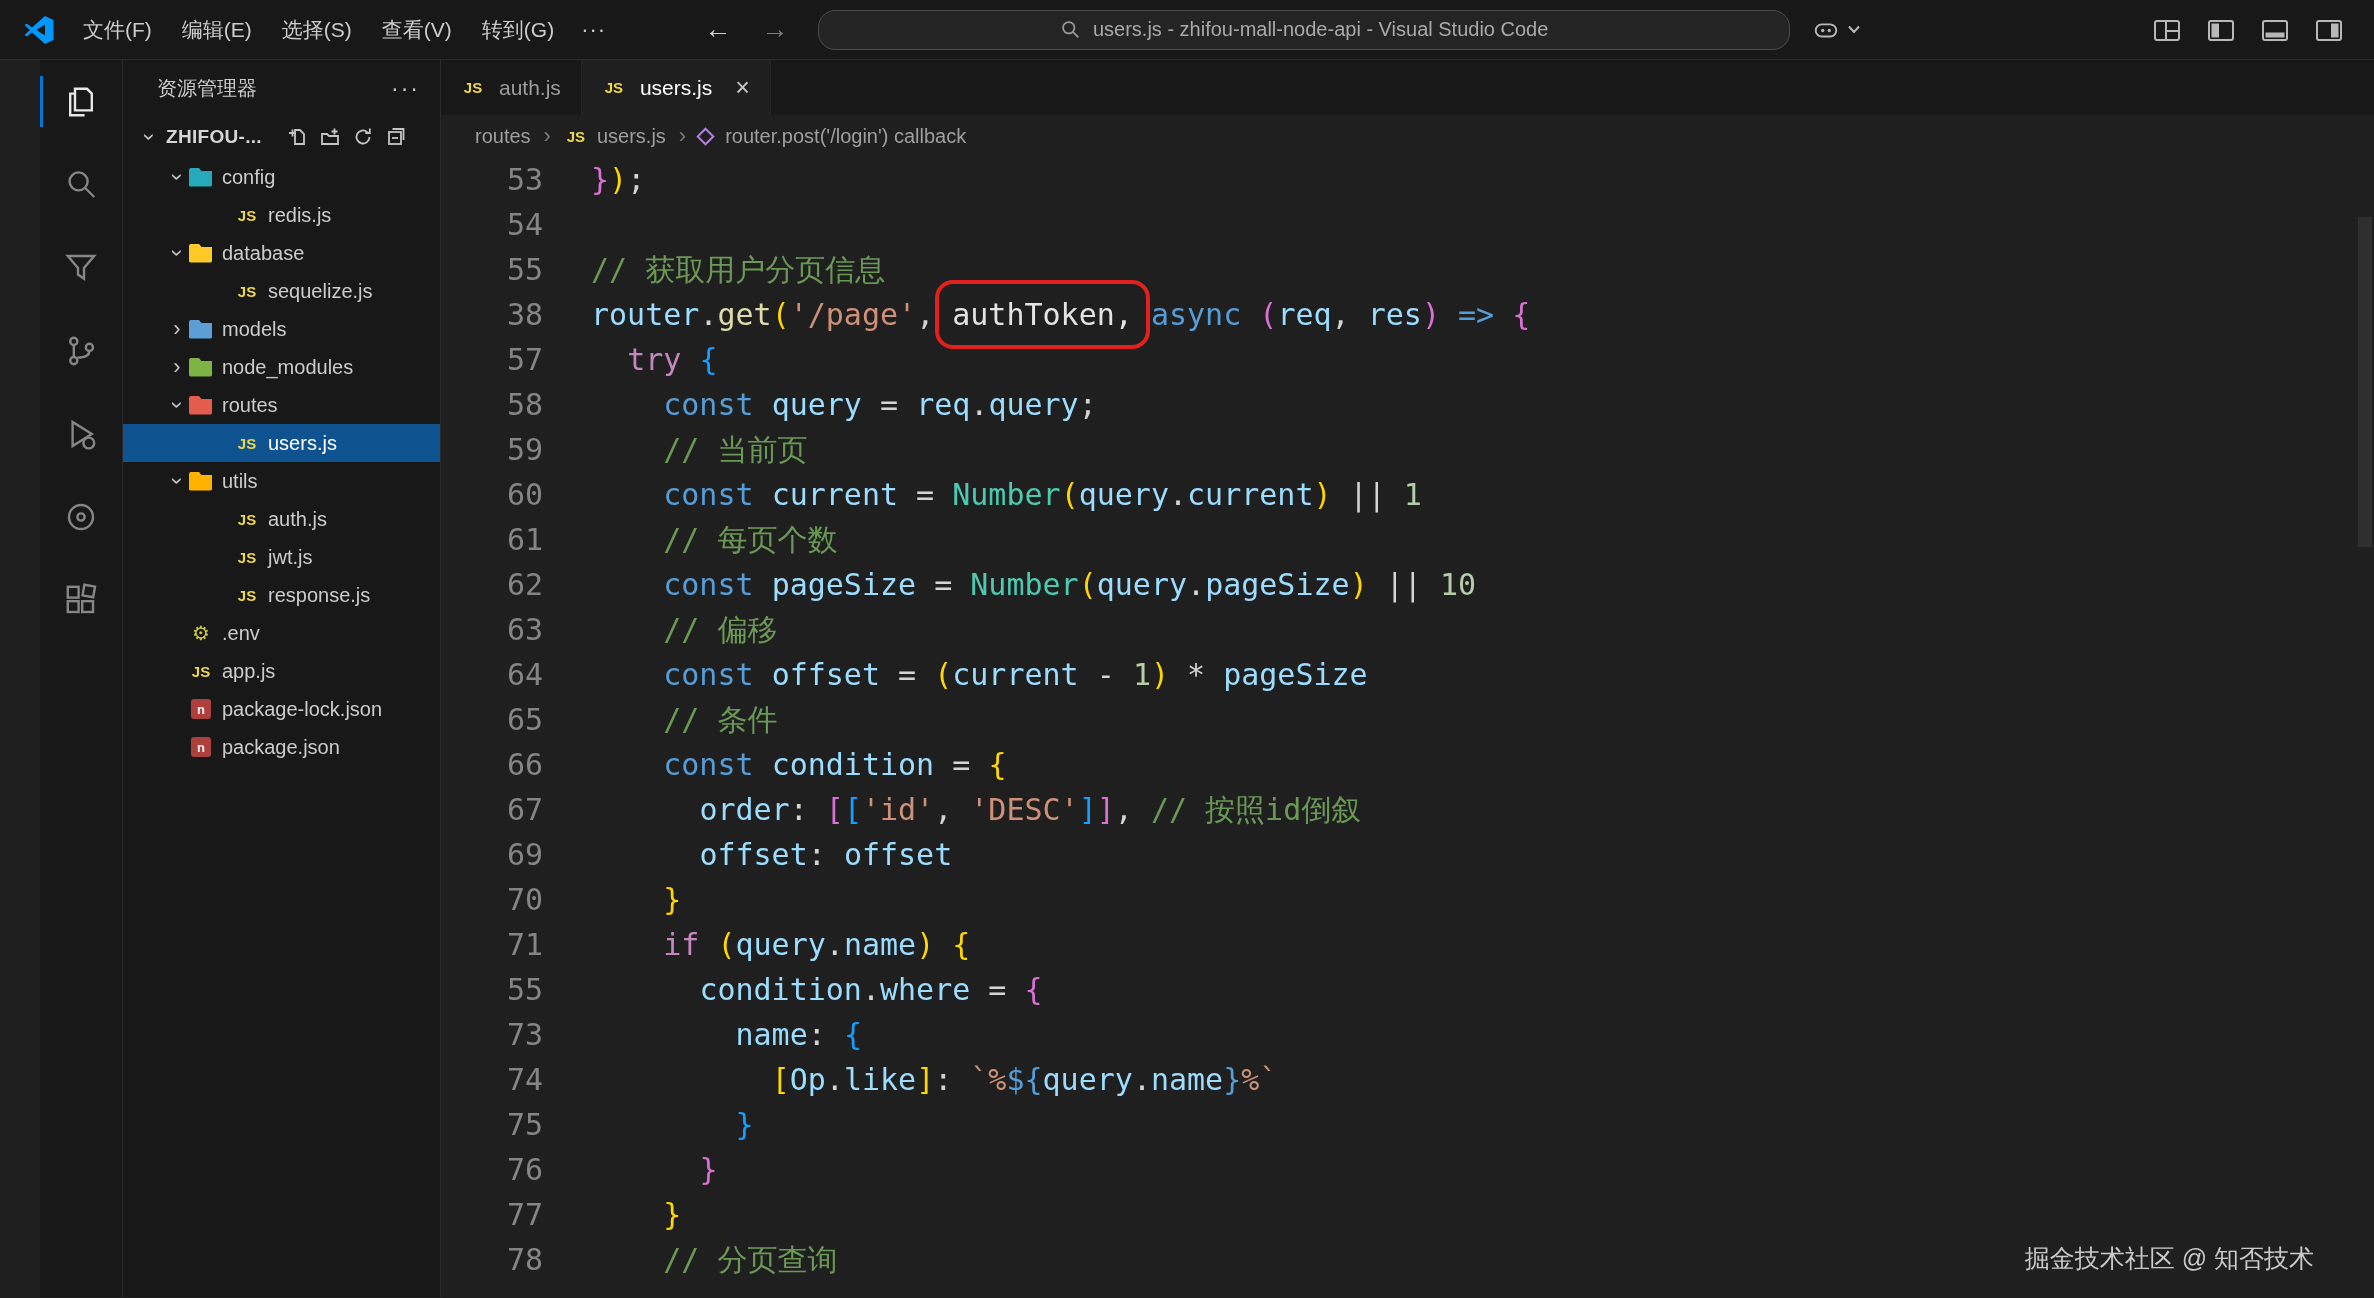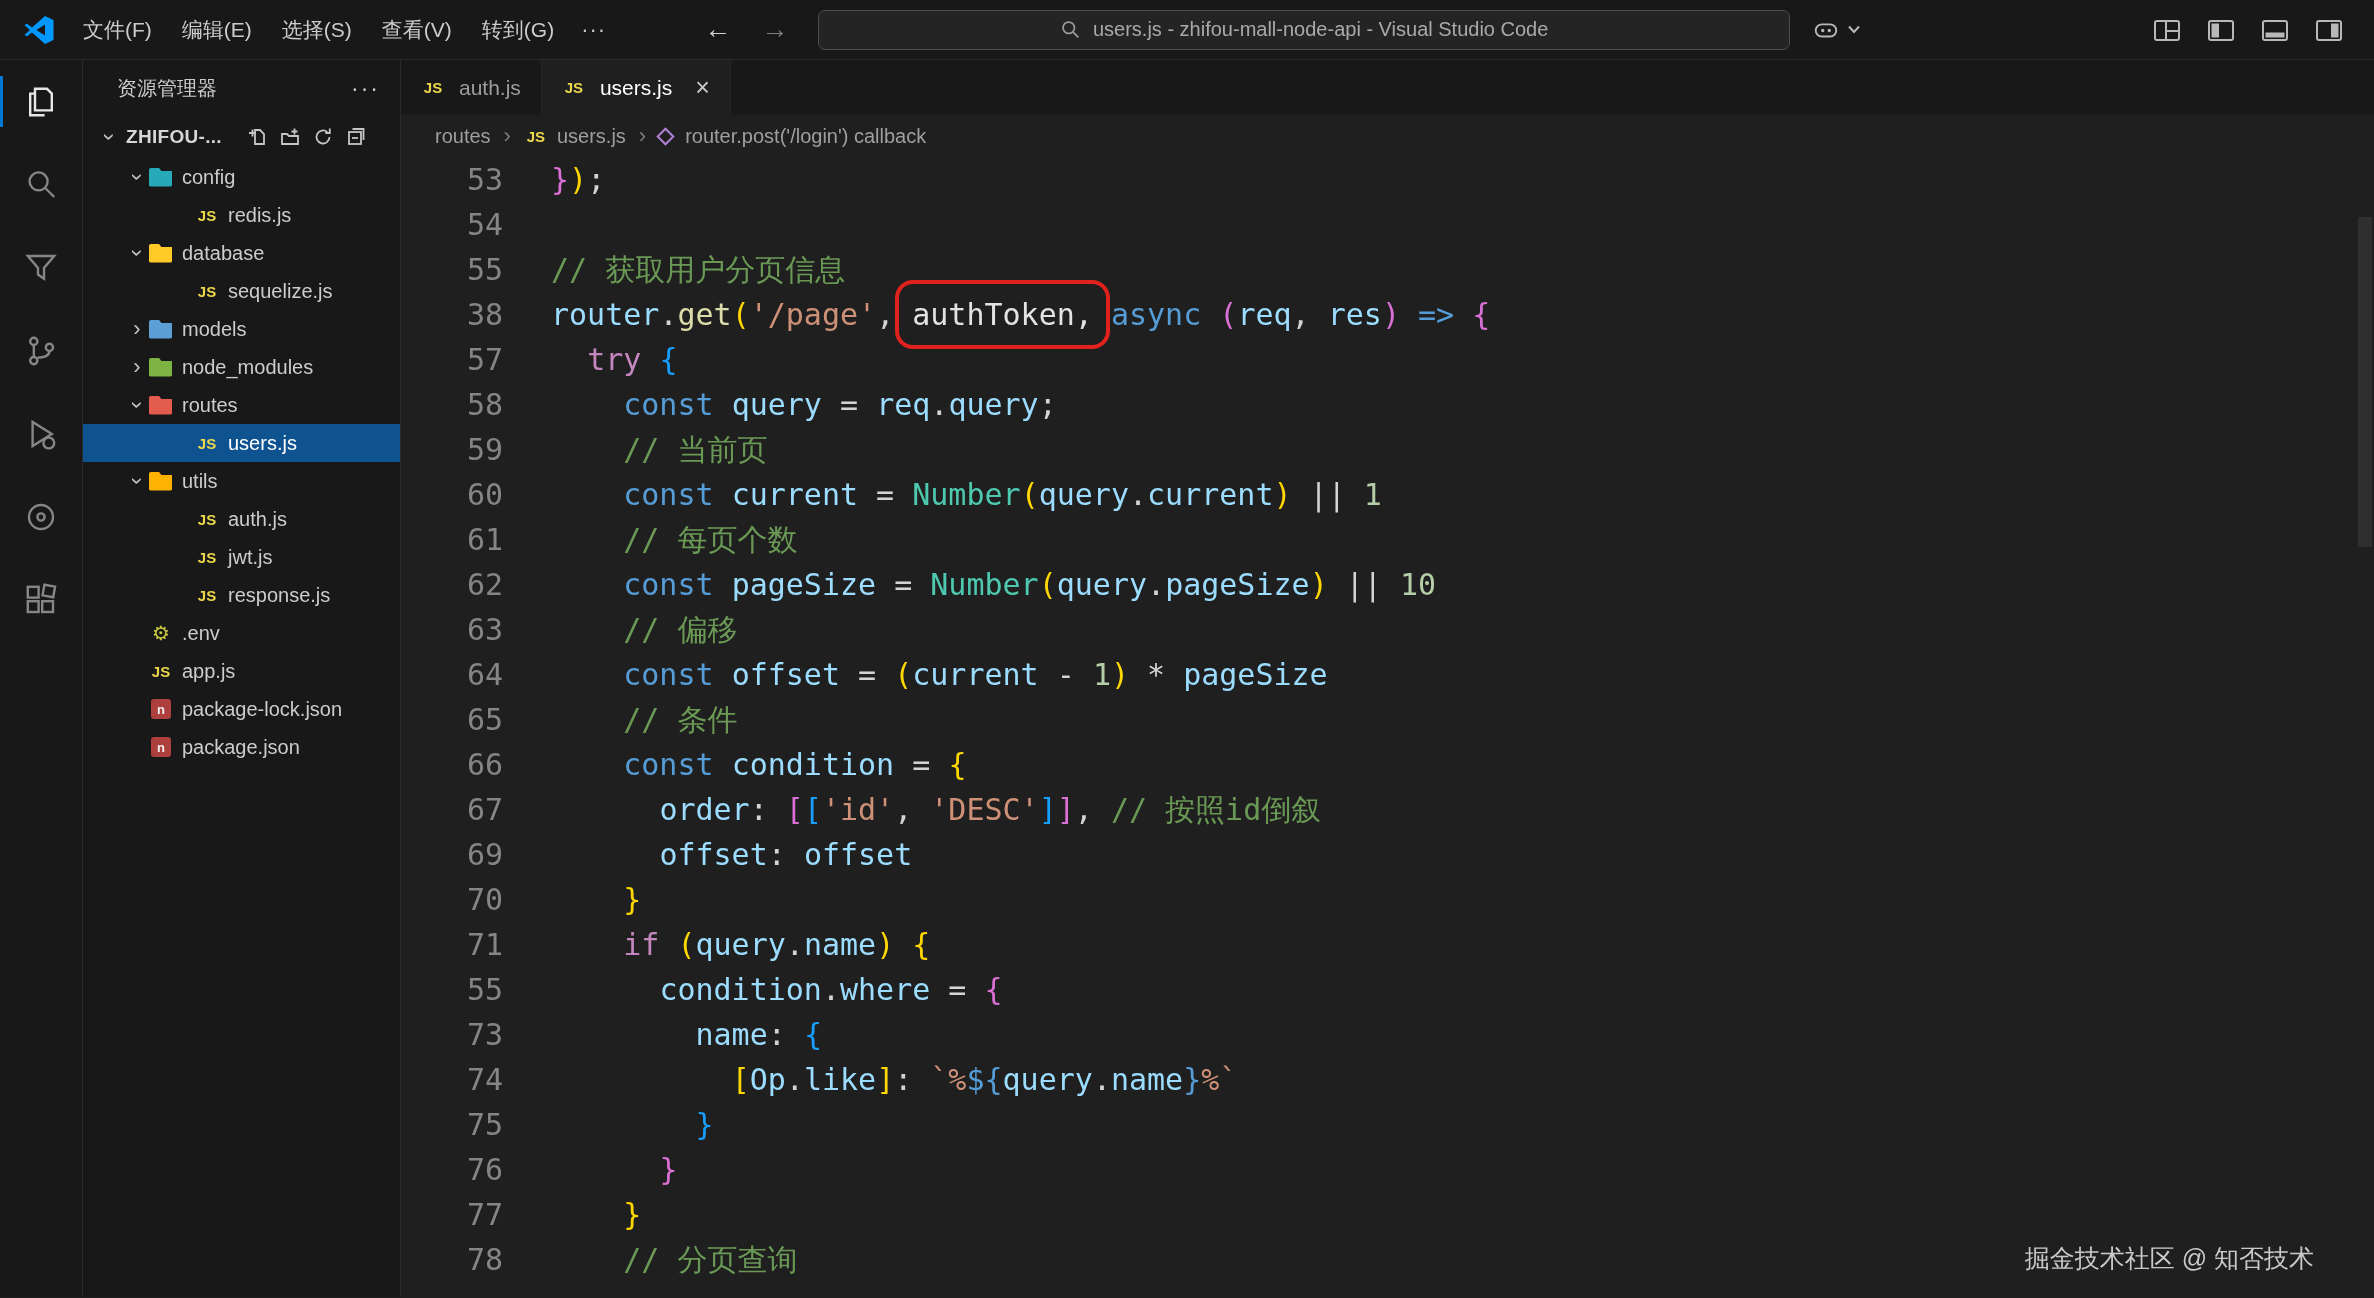--- a/index.html
+++ b/index.html
@@ -7,28 +7,28 @@
   body{background:#1f1f1f;font-family:"Liberation Sans","DejaVu Sans",sans-serif;color:#ccc;overflow:hidden;position:relative;}
 
   
   .titlebar{height:60px;background:#181818;border-bottom:1px solid #2b2b2b;display:flex;align-items:center;padding:0 12px;}
   .logo{width:34px;height:34px;margin:0 12px 0 10px;flex:none;}
   .menubar{display:flex;}
   .menu-item{font-size:21px;color:#cccccc;padding:7px 15px;border-radius:6px;white-space:nowrap;}
   .menu-more{font-size:22px;color:#cccccc;padding:7px 12px;letter-spacing:1px;}
   .nav{display:flex;gap:30px;margin-left:86px;font-size:27px;color:#d0d0d0;align-items:center;}
   .nav .fwd{color:#7e7e7e;}
-  .command-center{width:972px;height:40px;background:#242424;border:1px solid #4d4d4d;border-radius:7px;margin-left:30px;display:flex;align-items:center;justify-content:center;gap:12px;color:#a9a9a9;font-size:20px;flex:none;}
+  .command-center{width:972px;height:40px;background:#242424;border:1px solid #4d4d4d;border-radius:17px;margin-left:30px;display:flex;align-items:center;justify-content:center;gap:12px;color:#a9a9a9;font-size:20px;flex:none;}
   .copilot{margin-left:22px;display:flex;align-items:center;gap:7px;color:#b8b8b8;}
   .tb-spacer{flex:1;}
   .layout-controls{display:flex;gap:16px;margin-right:14px;color:#b8b8b8;}
   .icon-btn{width:38px;height:38px;display:flex;align-items:center;justify-content:center;border-radius:6px;}
 
   
-  .main{display:flex;height:1237px;}
+  .main{display:flex;height:1237px;padding-left:40px;}
 
   .activitybar{width:83px;background:#181818;border-right:1px solid #2b2b2b;display:flex;flex-direction:column;align-items:center;flex:none;}
   .ab-item{width:83px;height:83px;display:flex;align-items:center;justify-content:center;position:relative;color:#868686;}
   .ab-item.active{color:#e7e7e7;}
   .ab-item.active::before{content:"";position:absolute;left:0;top:16px;bottom:16px;width:3px;background:#0078d4;}
 
   .sidebar{width:318px;background:#181818;border-right:1px solid #2b2b2b;flex:none;display:flex;flex-direction:column;}
   .sb-header{height:56px;display:flex;align-items:center;padding:0 20px 0 34px;color:#cccccc;font-size:20px;flex:none;}
   .sb-more{margin-left:auto;font-size:23px;letter-spacing:2px;color:#cccccc;}
   .root-row{height:42px;display:flex;align-items:center;padding-left:14px;color:#d6d6d6;flex:none;}

